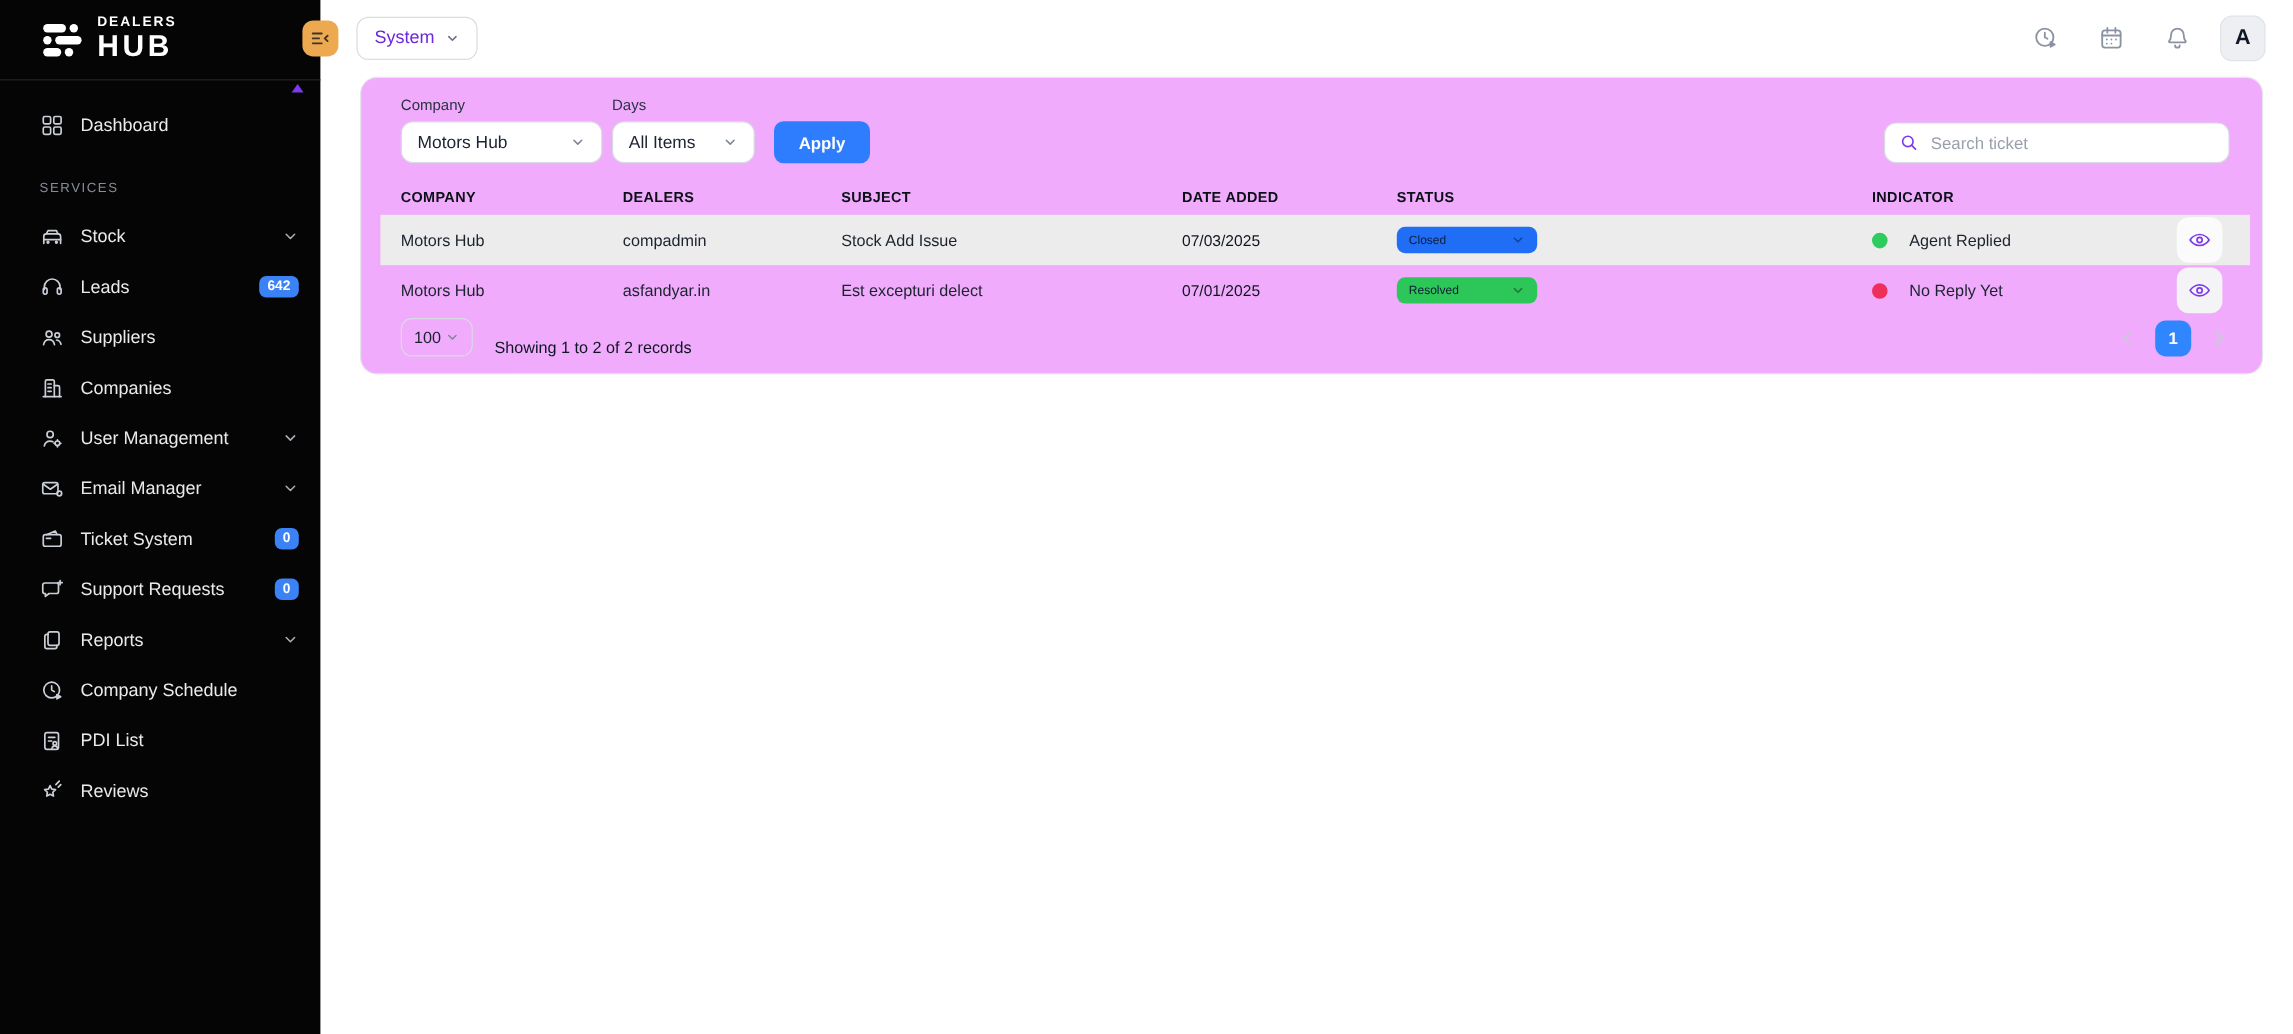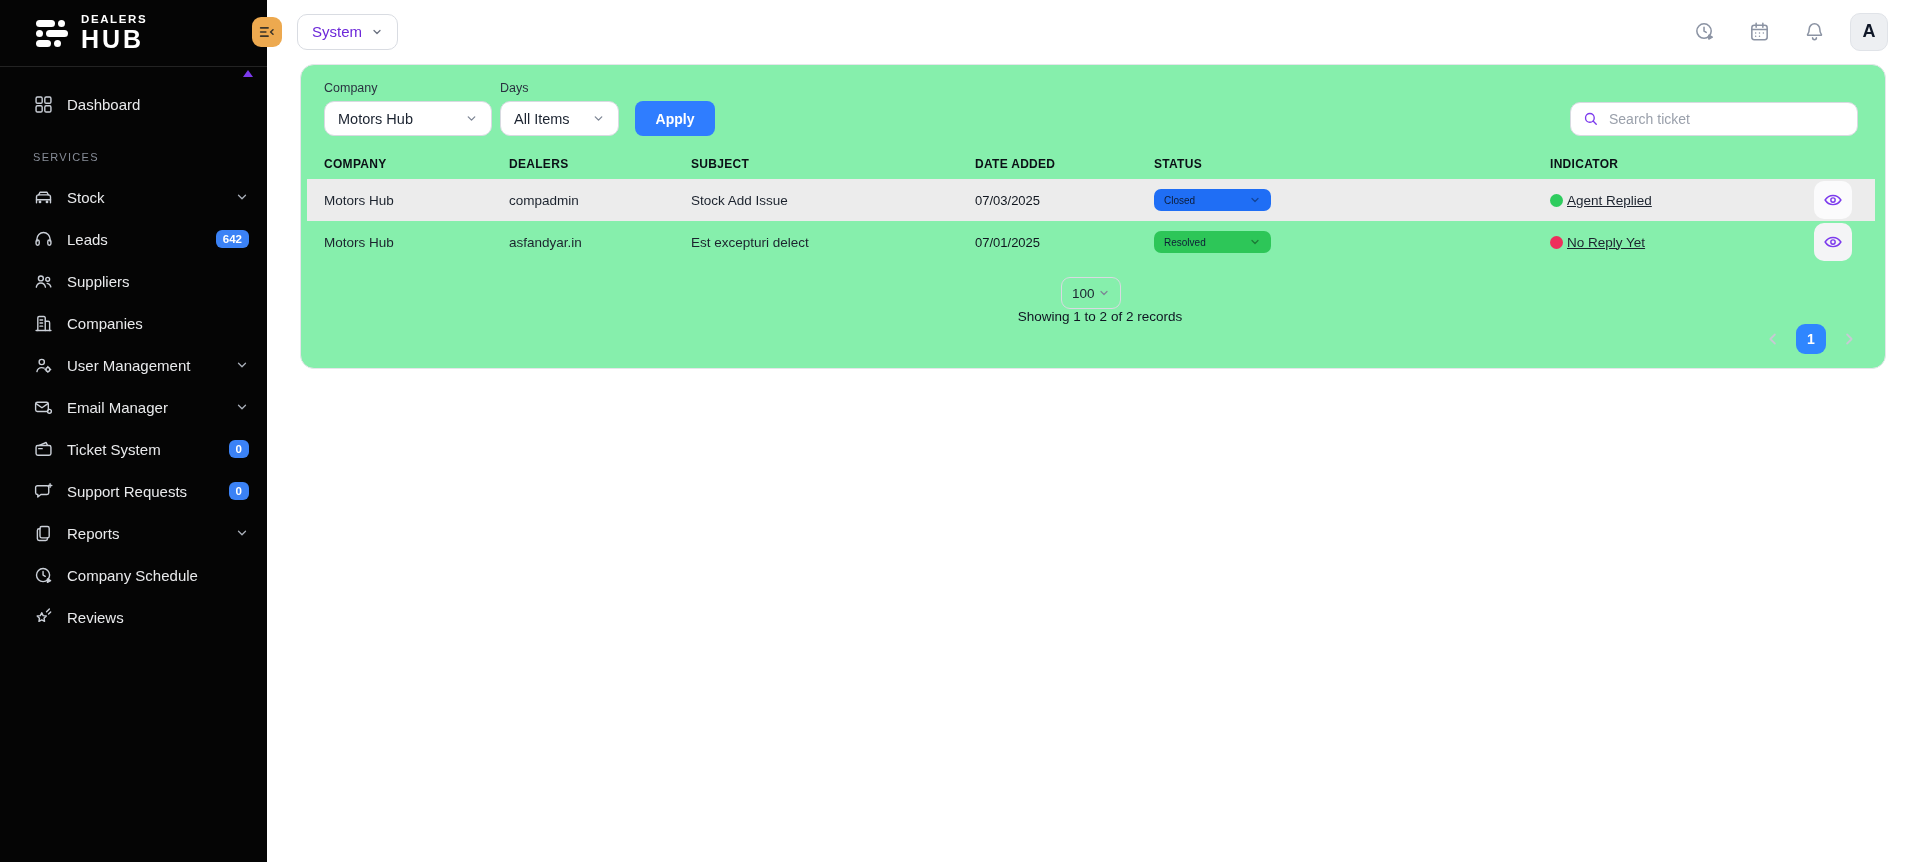--- a/index.html
+++ b/index.html
@@ -38,22 +38,22 @@
   .topbar { height:63px; display:flex; align-items:center; padding:0 23px 0 30px; }
   .context-btn { height:36px; background:#fff; border:1px solid #d9dce2; border-radius:10px;
     display:flex; align-items:center; gap:9px; padding:0 14px; font-size:15px; color:#6d28d9; cursor:pointer; }
   .context-btn svg { width:12px; height:12px; color:#6b7280; }
   .topbar-right { margin-left:auto; display:flex; align-items:center; gap:32px; }
   .tb-icon { width:23px; height:23px; color:#8b93a3; cursor:pointer; display:flex; }
   .tb-icon svg { width:23px; height:23px; }
   .avatar-btn { width:38px; height:38px; border-radius:10px; background:#edeff2; border:1px solid #e0e3e8;
     color:#101828; font-size:18px; font-weight:bold; display:flex; align-items:center; justify-content:center; cursor:pointer; margin-left:-8px; }
   
-  .card { margin:1px 25px 0 33px; border:1px solid #e5e6ea; border-radius:14px; background:#86efac;
-    padding:16px 10px 14px 6px; }
+  .card { margin:1px 25px 0 33px; border:1px solid #e5e6ea; border-radius:14px; background:#f0abfc;
+    padding:16px 10px 14px 16px; }
   .filter-row { display:flex; align-items:flex-end; padding:0 17px; }
   .field { margin-right:8px; }
   .field-label { font-size:12.5px; color:#2a3240; margin-bottom:6px; }
   .select { height:35px; border:1px solid #d8dae1; border-radius:10px; background:#fff; display:flex;
     align-items:center; justify-content:space-between; padding:0 13px; font-size:14.5px; color:#1b2330; cursor:pointer; }
   .select svg { width:13px; height:13px; color:#7d8594; margin-left:10px; }
   .w-company { width:168px; }
   .w-days { width:119px; }
   .apply-btn { width:80px; height:35px; background:#2f7dff; color:#fff; font-size:14px; font-weight:600;
     border:none; border-radius:8px; cursor:pointer; margin-left:8px; font-family:inherit; }
@@ -65,29 +65,29 @@
   
   .tgrid { display:grid; grid-template-columns:185px 182px 284px 179px 396px 1fr 44px; align-items:center; padding:0 17px; }
   .thead { height:30px; margin-top:13px; }
   .th { font-size:12px; font-weight:bold; color:#0b1016; letter-spacing:.3px; }
   .trow { height:42px; font-size:13.5px; color:#1c232e; }
   .trow.stripe { background:#ececec; }
   .td-date { font-size:13px; color:#10161f; }
   .status-badge { width:117px; height:22px; border-radius:7px; display:flex; align-items:center;
     justify-content:space-between; padding:0 10px; font-size:10px; color:#0d1c36; cursor:pointer; }
   .status-badge svg { width:12px; height:12px; color:rgba(0,0,0,.38); }
-  .ind-cell { display:flex; align-items:center; gap:4px;text-decoration:underline; }
+  .ind-cell { display:flex; align-items:center; gap:18px; }
   .ind-dot { width:13px; height:13px; border-radius:50%; flex-shrink:0; }
   .eye-btn { width:38px; height:38px; border-radius:10px; border:none; display:flex; align-items:center;
     justify-content:center; cursor:pointer; }
   .eye-btn.on-stripe { background:#fbfbfc; }
   .eye-btn.on-white { background:#f4f4f6; }
   .eye-btn svg { width:20px; height:20px; color:#7c3aed; }
   
-  .pag-row { display:flex; align-items:center; padding:0 17px; margin-top:14px;flex-direction:column; }
+  .pag-row { display:flex; align-items:flex-end; padding:0 17px; margin-top:2px; }
   .pagesize { width:60px; height:32px; border:1px solid #d8dae1; border-radius:9px; display:flex; align-items:center;
     justify-content:space-between; padding:0 10px; font-size:13.5px; color:#1b2330; cursor:pointer; }
   .pagesize svg { width:12px; height:12px; color:#7d8594; }
   .pag-summary { margin-left:18px; font-size:13.5px; color:#0f1522; }
   .pag-right { margin-left:auto; display:flex; align-items:center; gap:14px; }
   .pag-chev { width:18px; height:18px; color:#c6cad3; cursor:pointer; display:flex; }
   .pag-chev svg { width:18px; height:18px; }
   .page-btn { width:30px; height:30px; border-radius:9px; background:#2f86ff; color:#fff; border:none;
     font-size:14px; font-weight:600; cursor:pointer; font-family:inherit; }
 </style>
@@ -254,20 +254,31 @@
       <span class="ic">
         <svg viewBox="0 0 24 24" fill="none" stroke="currentColor" stroke-width="1.6" stroke-linecap="round" stroke-linejoin="round">
             <circle cx="11.5" cy="11.5" r="7.5"></circle>
             <path d="M11.5 7.5v4l2.5 1.5"></path>
             <path d="M16.5 15.8l3.6 2-3.6 2z" fill="currentColor"></path>
           </svg>
       </span>
       <span class="lbl">Company Schedule</span>
     </div>
 
+    <div class="nav-item">
+      <span class="ic">
+        <svg viewBox="0 0 24 24" fill="none" stroke="currentColor" stroke-width="1.6" stroke-linecap="round" stroke-linejoin="round">
+            <rect x="5" y="4" width="13" height="16" rx="2"></rect>
+            <path d="M8.5 8.5h6M8.5 12h3"></path>
+            <circle cx="14.5" cy="14.3" r="1.7"></circle>
+            <path d="M11.8 19c.4-1.6 1.4-2.4 2.7-2.4s2.3.8 2.7 2.4"></path>
+          </svg>
+      </span>
+      <span class="lbl">PDI List</span>
+    </div>
 
     <div class="nav-item">
       <span class="ic">
         <svg viewBox="0 0 24 24" fill="none" stroke="currentColor" stroke-width="1.6" stroke-linecap="round" stroke-linejoin="round">
             <path d="M10 6.5l1.6 3.3 3.6.5-2.6 2.5.6 3.6-3.2-1.7-3.2 1.7.6-3.6-2.6-2.5 3.6-.5z"></path>
             <path d="M15.5 5.5l3.2-3.2M17.8 8l2.4-2.4"></path>
           </svg>
       </span>
       <span class="lbl">Reviews</span>
     </div>

